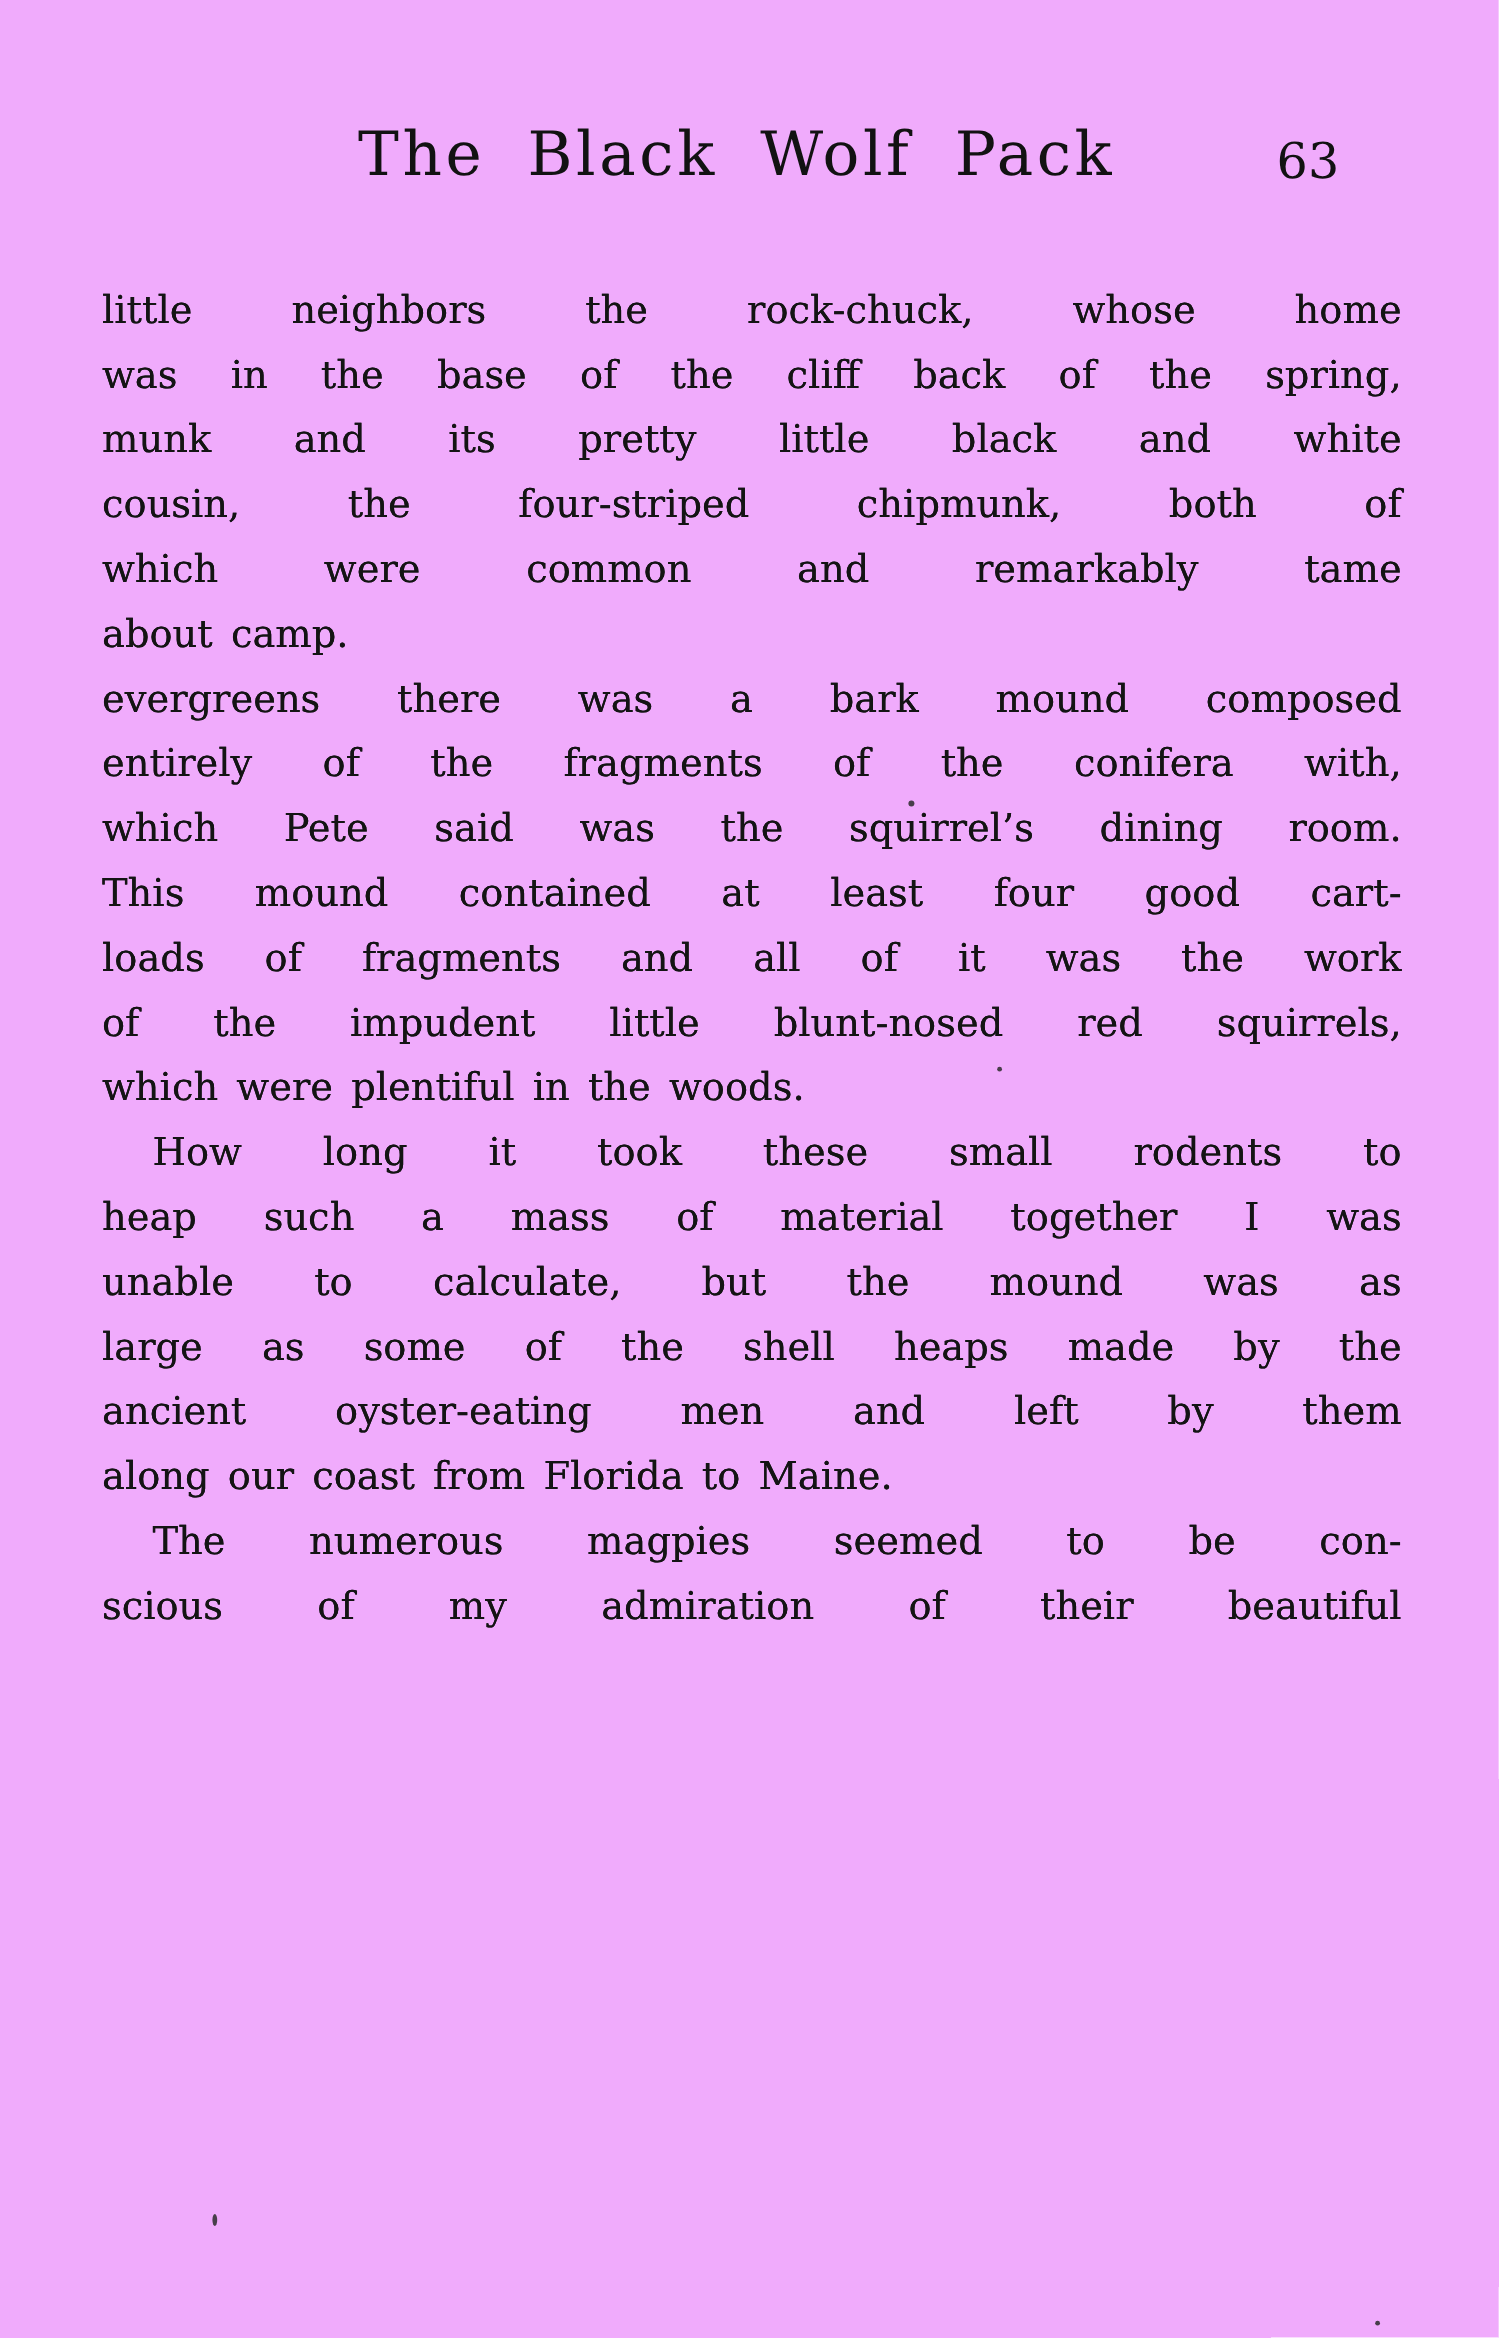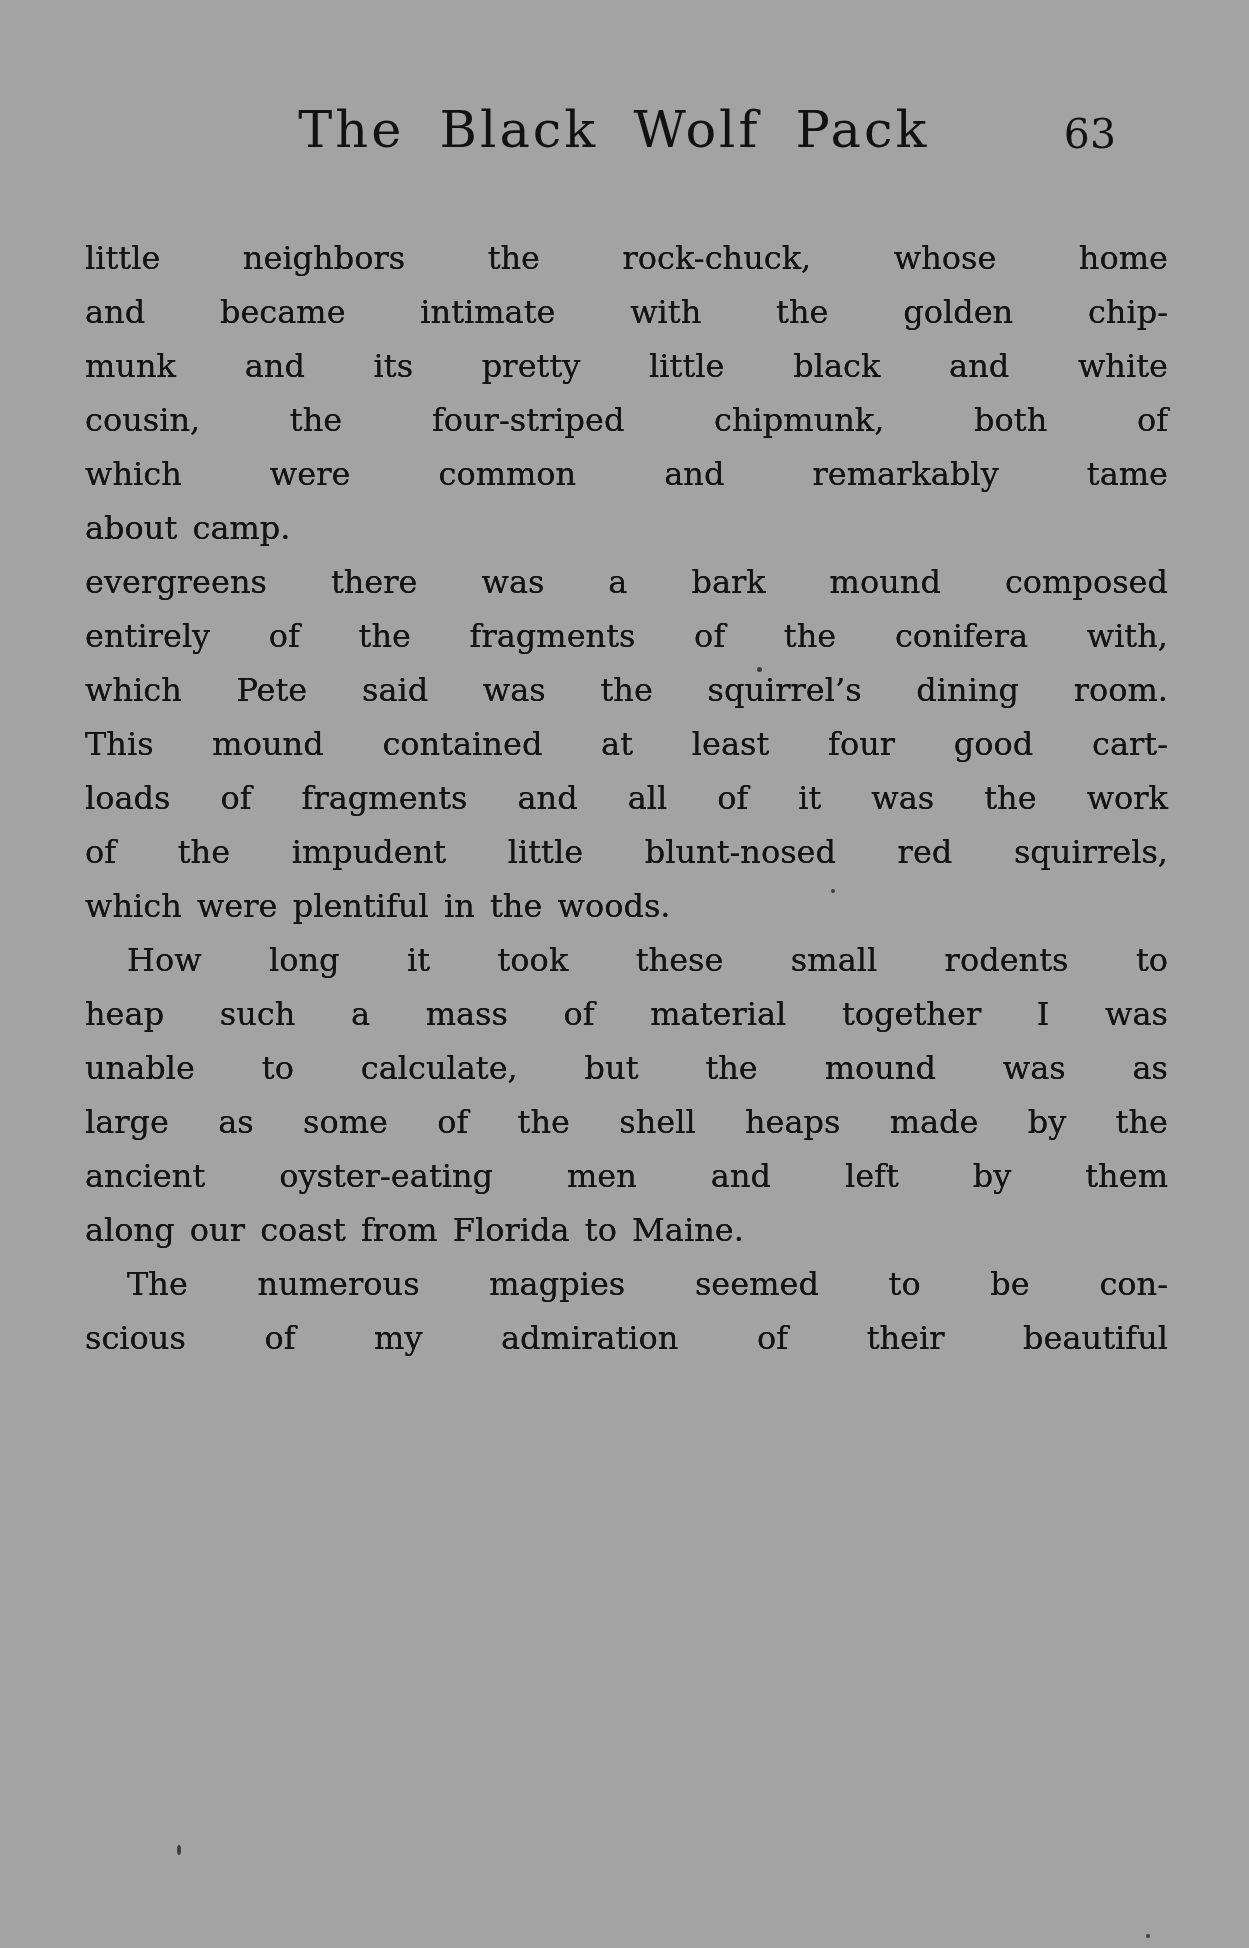--- a/index.html
+++ b/index.html
@@ -4,21 +4,21 @@
 <style>
   html, body {
     margin: 0;
     padding: 0;
     background: #ffffff;
   }
   .page {
     position: relative;
     width: 1249px;
     height: 1948px;
-    background: #a3a3a3;
+    background: #f0abfc;
     overflow: hidden;
     font-family: "DejaVu Serif", "Liberation Serif", serif;
     color: #141414;
   }
   
   .running-head {
     position: absolute;
     top: 98px;
     left: 85px;
     width: 1083px;
@@ -81,21 +81,21 @@
 
 <div class="page">
 
   <div class="running-head">
     <div class="book-title">The Black Wolf Pack</div>
     <div class="page-number">63</div>
   </div>
 
   <div class="body-text" id="body-text">
       <div class="line">little neighbors the rock-chuck, whose home</div>
-      <div class="line">and became intimate with the golden chip-</div>
+      <div class="line">was in the base of the cliff back of the spring,</div>
       <div class="line">munk and its pretty little black and white</div>
       <div class="line">cousin, the four-striped chipmunk, both of</div>
       <div class="line">which were common and remarkably tame</div>
       <div class="line ragged">about camp.</div>
       <div class="line">evergreens there was a bark mound composed</div>
       <div class="line">entirely of the fragments of the conifera with,</div>
       <div class="line">which Pete said was the squirrel’s dining room.</div>
       <div class="line">This mound contained at least four good cart-</div>
       <div class="line">loads of fragments and all of it was the work</div>
       <div class="line">of the impudent little blunt-nosed red squirrels,</div>

